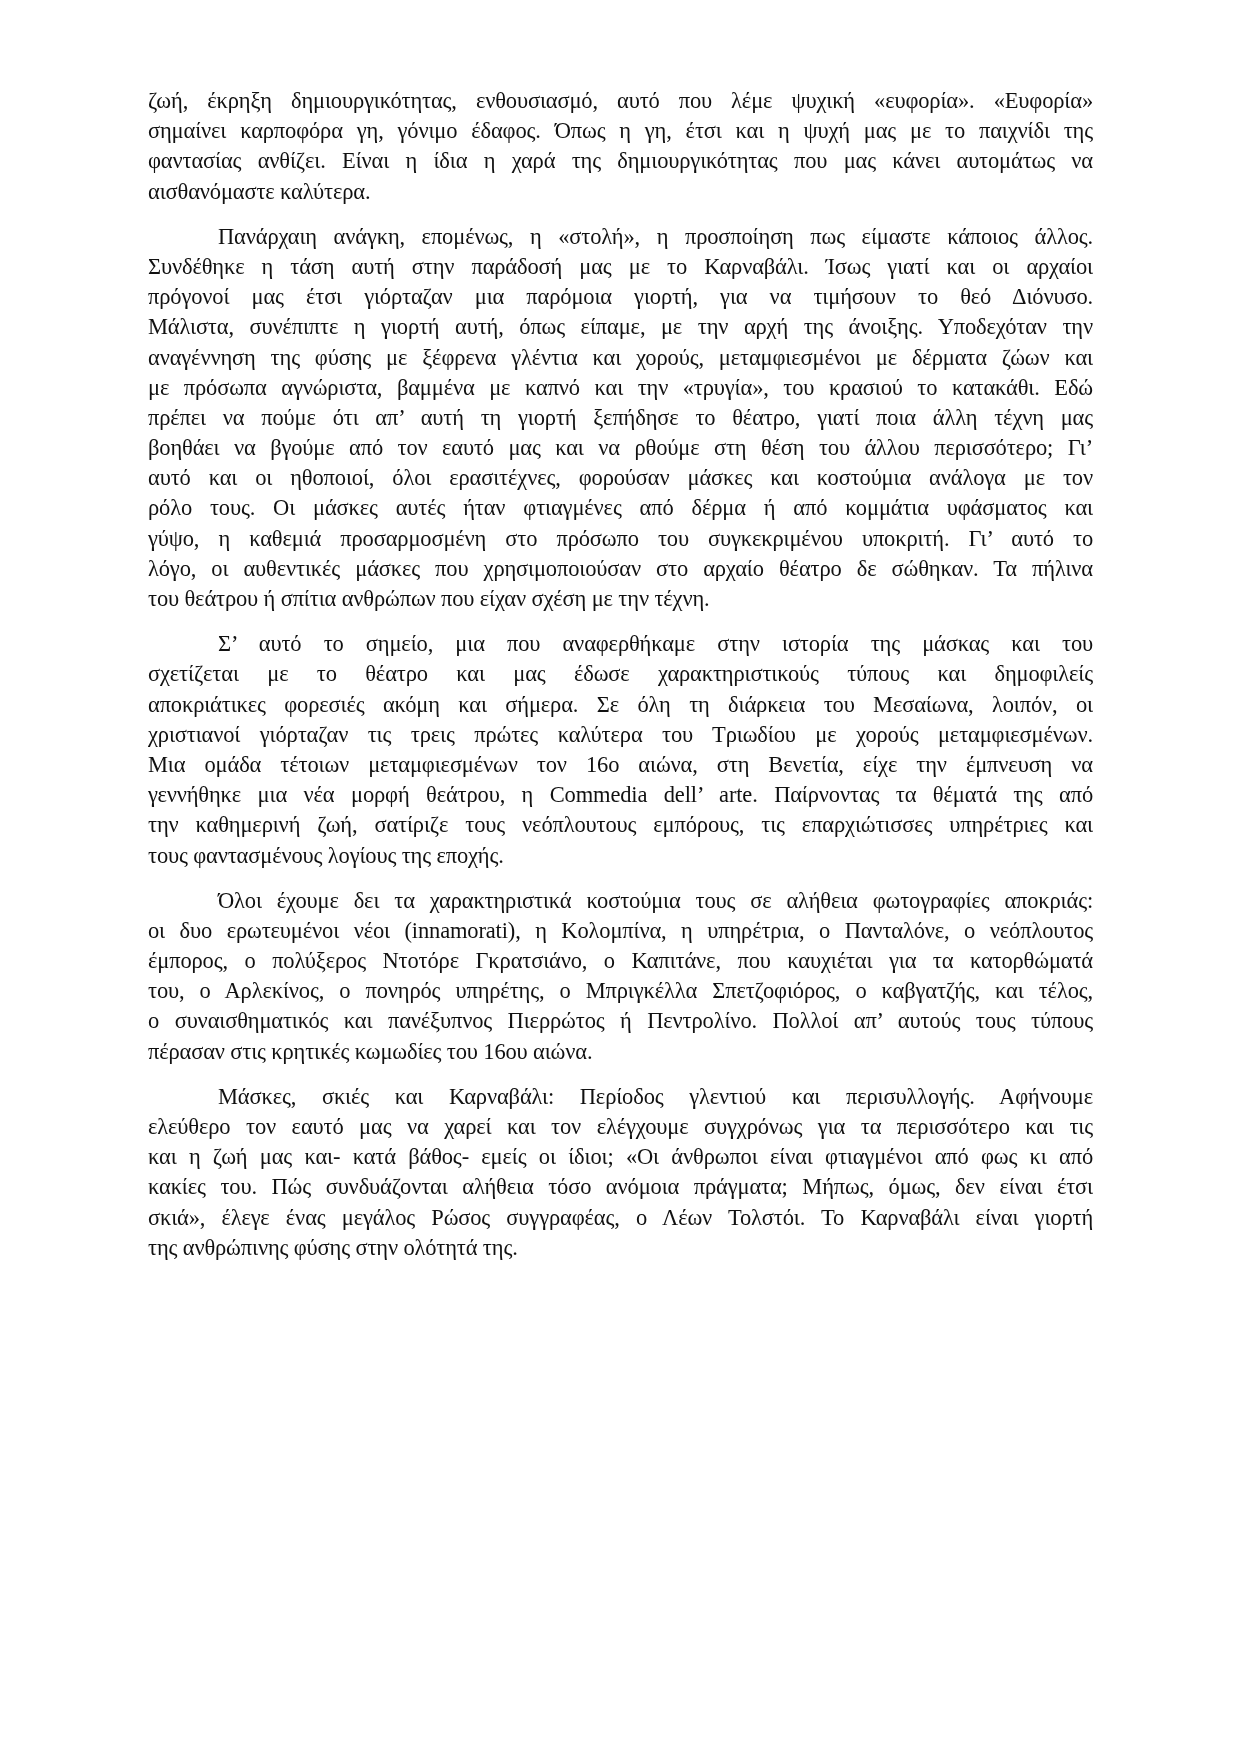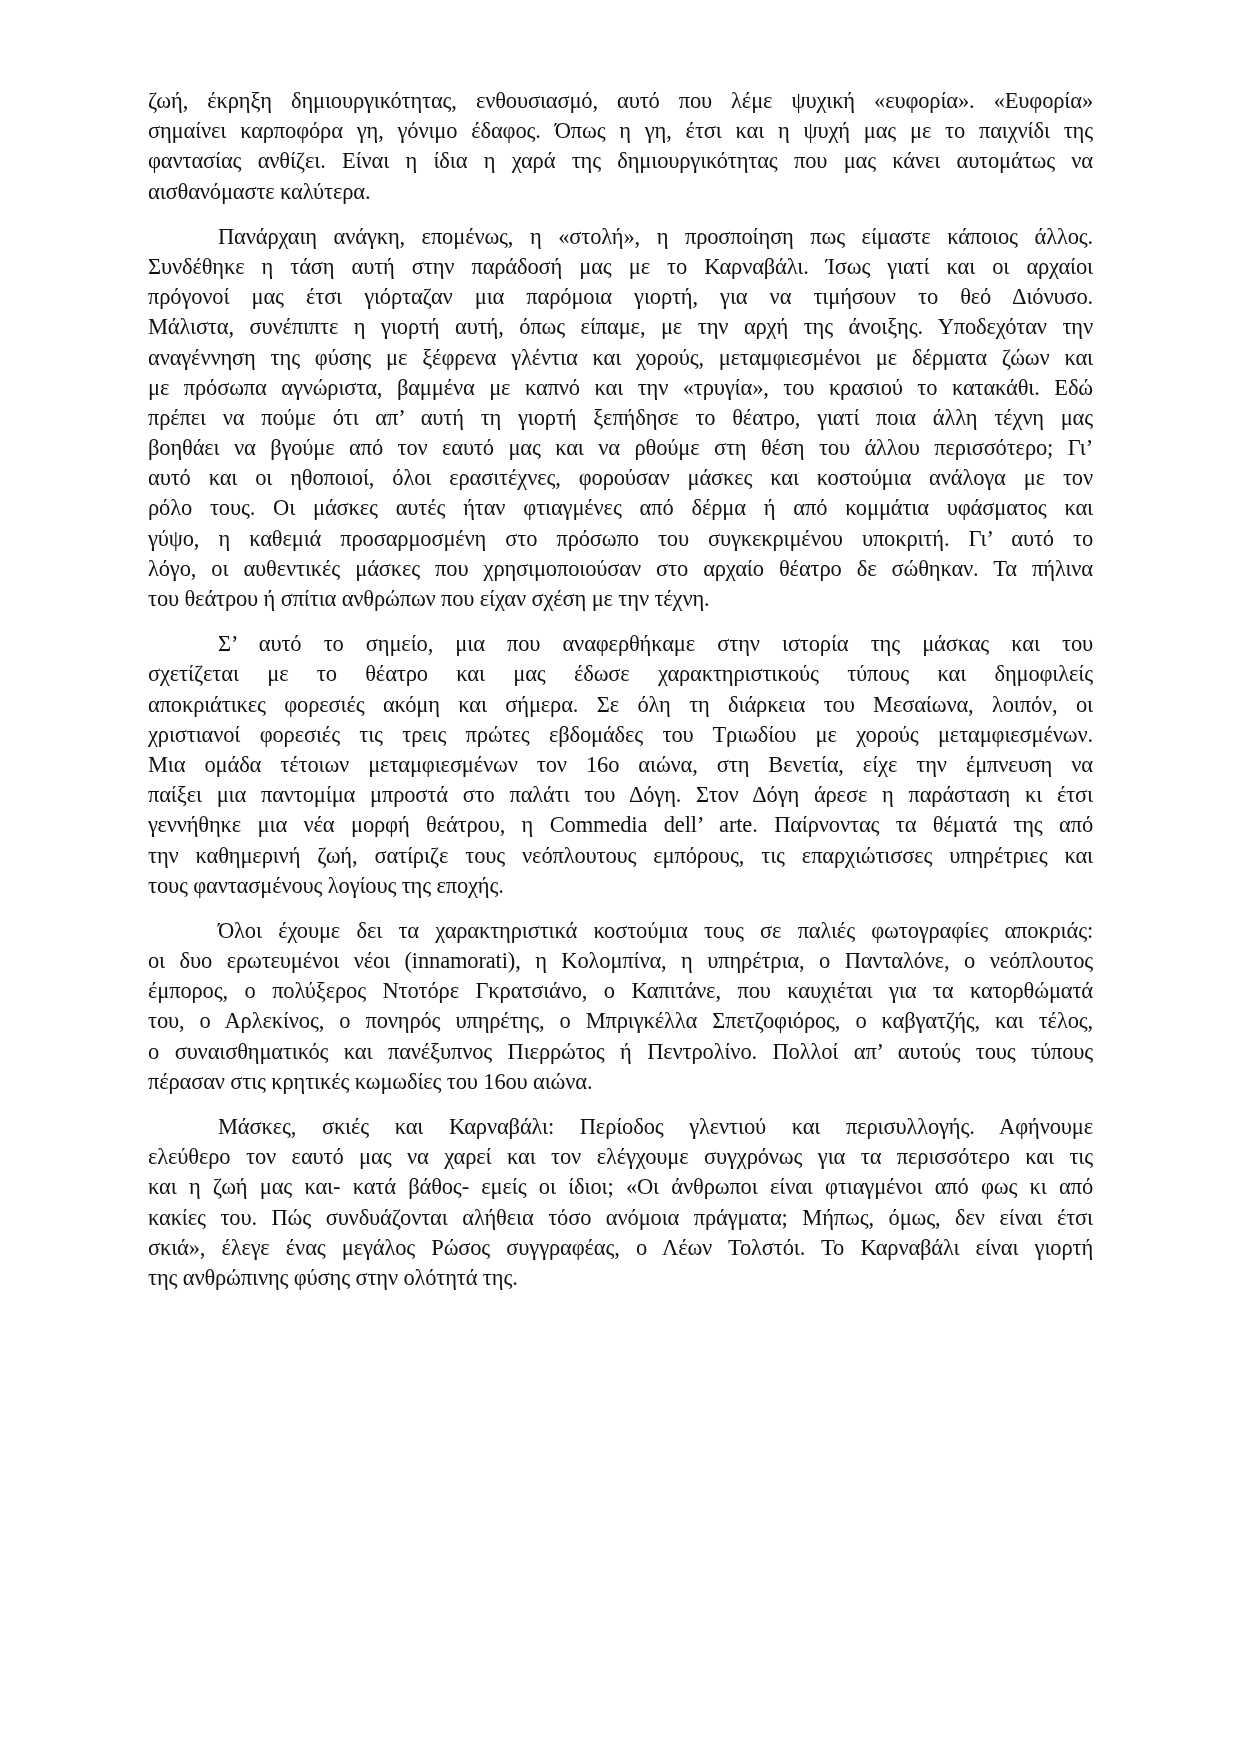--- a/index.html
+++ b/index.html
@@ -74,29 +74,28 @@
         <span class="line">αυτό και οι ηθοποιοί, όλοι ερασιτέχνες, φορούσαν μάσκες και κοστούμια ανάλογα με τον</span>
         <span class="line">ρόλο τους. Οι μάσκες αυτές ήταν φτιαγμένες από δέρμα ή από κομμάτια υφάσματος και</span>
         <span class="line">γύψο, η καθεμιά προσαρμοσμένη στο πρόσωπο του συγκεκριμένου υποκριτή. Γι’ αυτό το</span>
         <span class="line">λόγο, οι αυθεντικές μάσκες που χρησιμοποιούσαν στο αρχαίο θέατρο δε σώθηκαν. Τα πήλινα</span>
         <span class="line last">του θεάτρου ή σπίτια ανθρώπων που είχαν σχέση με την τέχνη.</span>
       </p>
       <p class="paragraph">
         <span class="line indent">Σ’ αυτό το σημείο, μια που αναφερθήκαμε στην ιστορία της μάσκας και του</span>
         <span class="line">σχετίζεται με το θέατρο και μας έδωσε χαρακτηριστικούς τύπους και δημοφιλείς</span>
         <span class="line">αποκριάτικες φορεσιές ακόμη και σήμερα. Σε όλη τη διάρκεια του Μεσαίωνα, λοιπόν, οι</span>
-        <span class="line">χριστιανοί φορεσιές τις τρεις πρώτες εβδομάδες του Τριωδίου με χορούς μεταμφιεσμένων.</span>
+        <span class="line">χριστιανοί γιόρταζαν τις τρεις πρώτες καλύτερα του Τριωδίου με χορούς μεταμφιεσμένων.</span>
         <span class="line">Μια ομάδα τέτοιων μεταμφιεσμένων τον 16ο αιώνα, στη Βενετία, είχε την έμπνευση να</span>
-        <span class="line">παίξει μια παντομίμα μπροστά στο παλάτι του Δόγη. Στον Δόγη άρεσε η παράσταση κι έτσι</span>
         <span class="line">γεννήθηκε μια νέα μορφή θεάτρου, η Commedia dell’ arte. Παίρνοντας τα θέματά της από</span>
         <span class="line">την καθημερινή ζωή, σατίριζε τους νεόπλουτους εμπόρους, τις επαρχιώτισσες υπηρέτριες και</span>
         <span class="line last">τους φαντασμένους λογίους της εποχής.</span>
       </p>
       <p class="paragraph">
-        <span class="line indent">Όλοι έχουμε δει τα χαρακτηριστικά κοστούμια τους σε παλιές φωτογραφίες αποκριάς:</span>
+        <span class="line indent">Όλοι έχουμε δει τα χαρακτηριστικά κοστούμια τους σε αλήθεια φωτογραφίες αποκριάς:</span>
         <span class="line">οι δυο ερωτευμένοι νέοι (innamorati), η Κολομπίνα, η υπηρέτρια, ο Πανταλόνε, ο νεόπλουτος</span>
         <span class="line">έμπορος, ο πολύξερος Ντοτόρε Γκρατσιάνο, ο Καπιτάνε, που καυχιέται για τα κατορθώματά</span>
         <span class="line">του, ο Αρλεκίνος, ο πονηρός υπηρέτης, ο Μπριγκέλλα Σπετζοφιόρος, ο καβγατζής, και τέλος,</span>
         <span class="line">ο συναισθηματικός και πανέξυπνος Πιερρώτος ή Πεντρολίνο. Πολλοί απ’ αυτούς τους τύπους</span>
         <span class="line last">πέρασαν στις κρητικές κωμωδίες του 16ου αιώνα.</span>
       </p>
       <p class="paragraph">
         <span class="line indent">Μάσκες, σκιές και Καρναβάλι: Περίοδος γλεντιού και περισυλλογής. Αφήνουμε</span>
         <span class="line">ελεύθερο τον εαυτό μας να χαρεί και τον ελέγχουμε συγχρόνως για τα περισσότερο και τις</span>
         <span class="line">και η ζωή μας και- κατά βάθος- εμείς οι ίδιοι; «Οι άνθρωποι είναι φτιαγμένοι από φως κι από</span>

